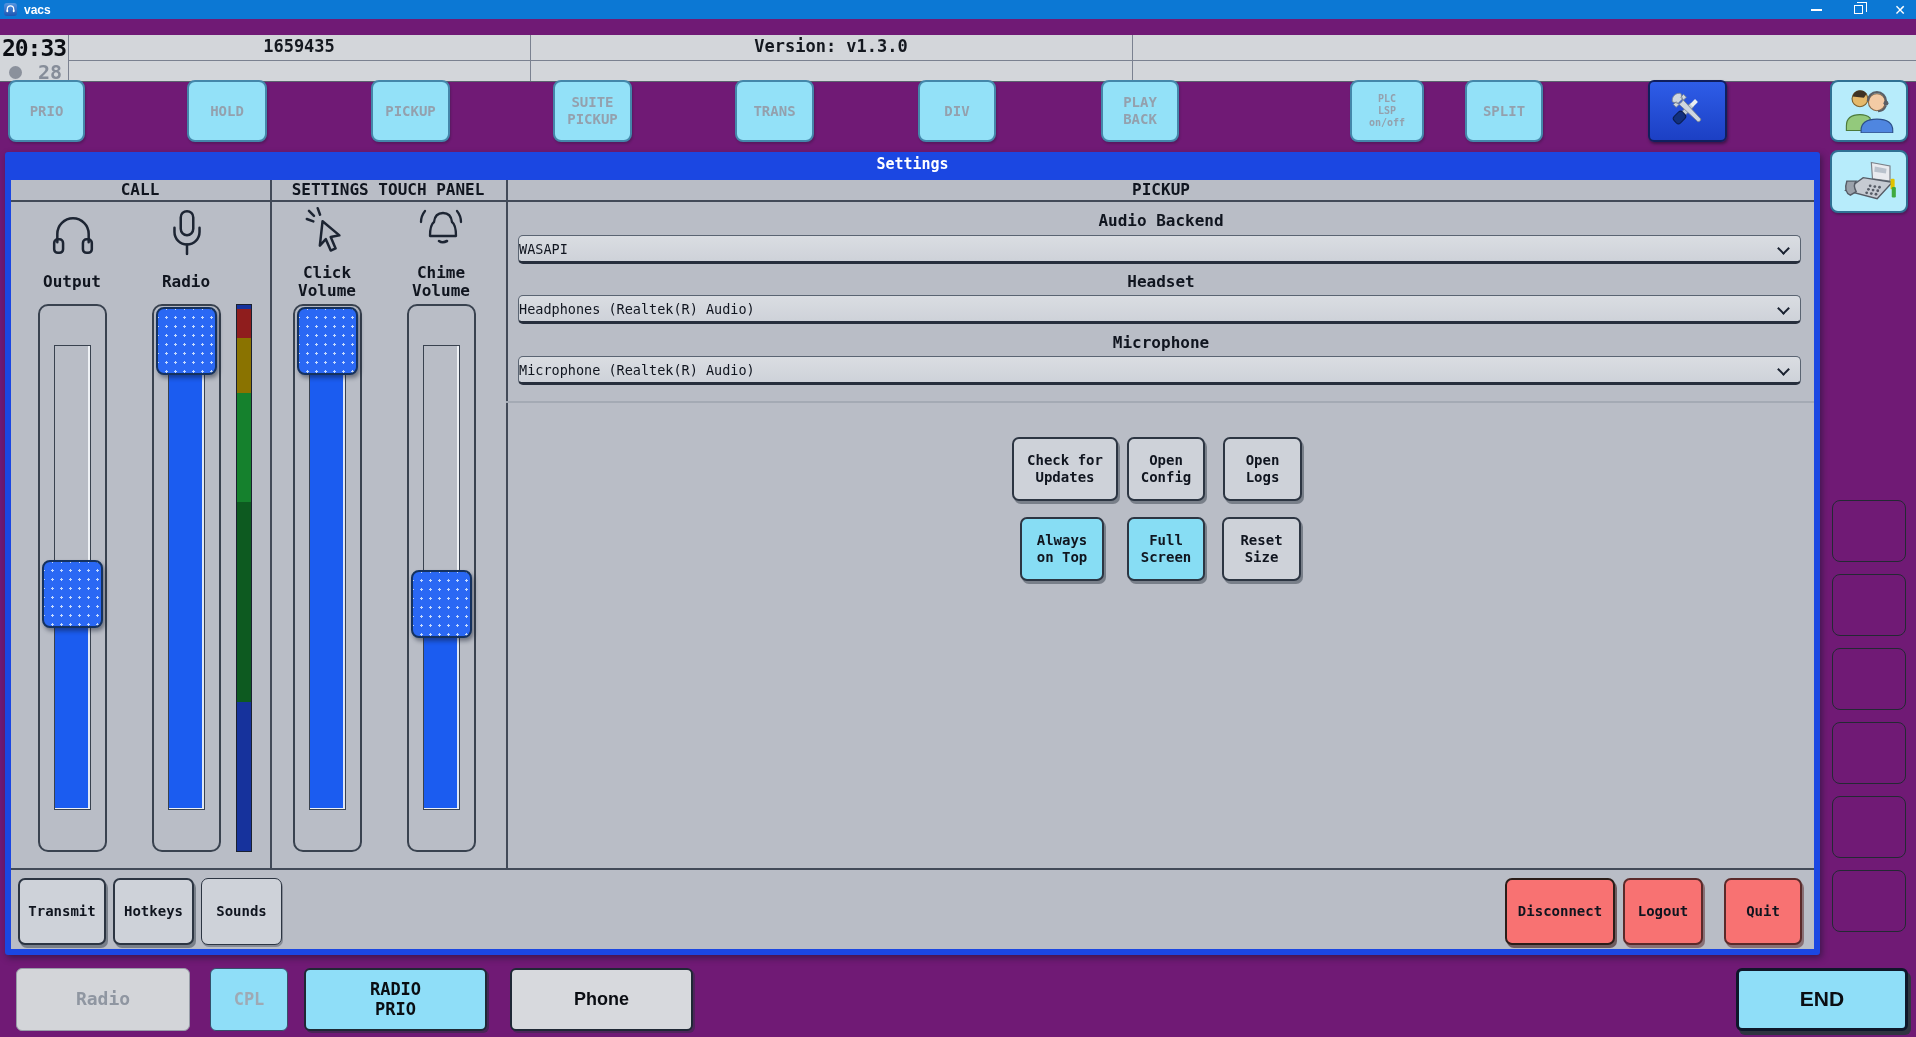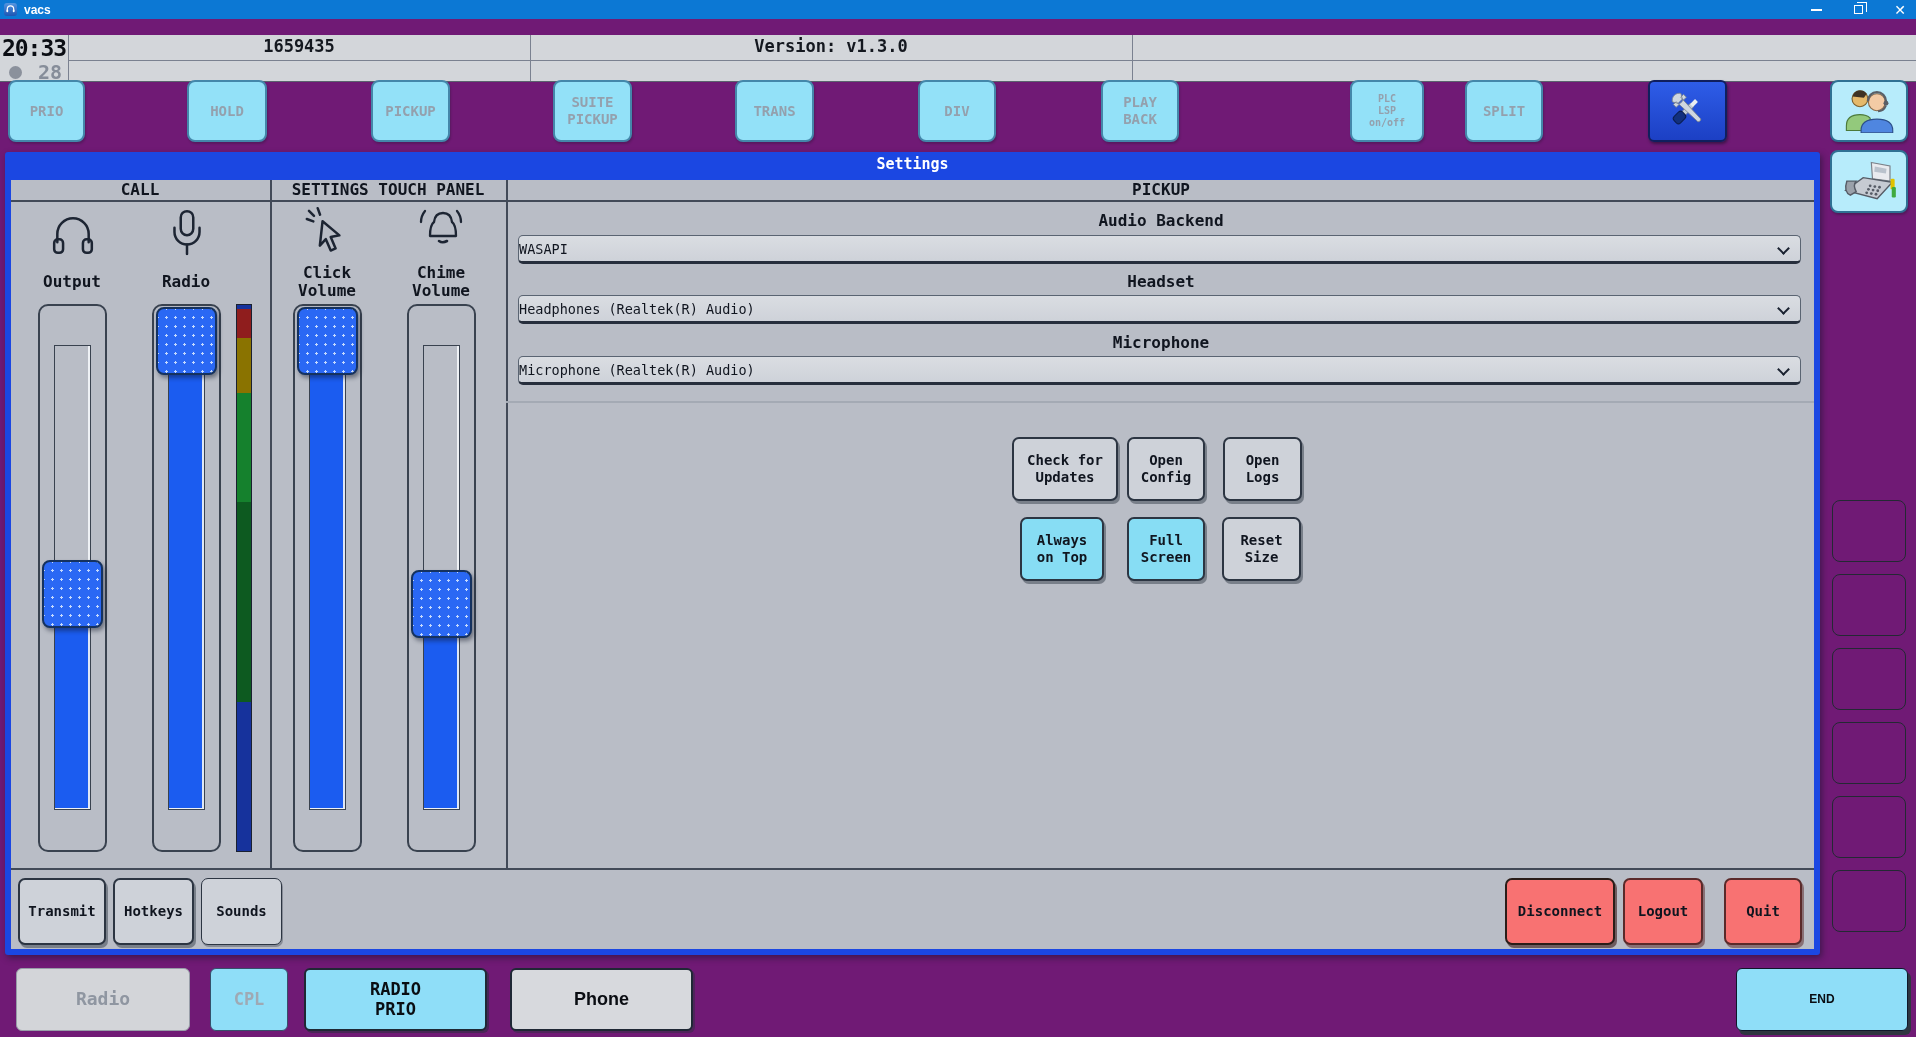--- a/index.html
+++ b/index.html
@@ -77,21 +77,21 @@
   .pbtn.red  { background:#f87272; border-color:#5a2a2a; box-shadow:2px 3px 0 rgba(90,35,35,.5); }
   .pbtn.red-dark { background:#f87272; border-color:#2a1d18; box-shadow:2px 3px 0 rgba(60,25,25,.6); }
 
   
   .bb-btn { position:absolute; top:968px; height:63px; display:flex; align-items:center; justify-content:center; text-align:center;
     white-space:pre-line; font-weight:bold; border-radius:6px; line-height:1.15; }
   .bb-radio { background:#d3d5d9; border:1px solid #979da7; color:#8f96a1; font-size:18px; }
   .bb-cpl { background:#8fdef8; border:1.5px solid #35506a; color:#9fa9b4; font-size:17px; }
   .bb-rprio { background:#8fdef8; border:2px solid #1f2835; color:#0a0d12; font-size:17px; box-shadow:2px 2px 0 rgba(40,48,60,.55); }
   .bb-phone { background:#d7d9dd; border:2px solid #1f2835; color:#0a0d12; font-family:"Liberation Sans",sans-serif; font-size:18px; box-shadow:2px 2px 0 rgba(40,48,60,.45); }
-  .bb-end { background:#8fdef8; border:1px solid #0f172a; color:#0a0d12; font-family:"Liberation Sans",sans-serif; font-size:12px; box-shadow:3px 4px 0 #2e3540; }
+  .bb-end { background:#8fdef8; border:3px solid #0f172a; color:#0a0d12; font-family:"Liberation Sans",sans-serif; font-size:21px; box-shadow:3px 4px 0 #2e3540; }
 </style>
 </head>
 <body>
 
 <div id="screen">
 
   <div class="titlebar">
     <span class="app-ico">
       <svg width="11" height="11" viewBox="0 0 12 12">
           <path d="M2.5 7 v-1.5 a3.5 3.5 0 0 1 7 0 V7" fill="none" stroke="#fff" stroke-width="1.3"></path>

